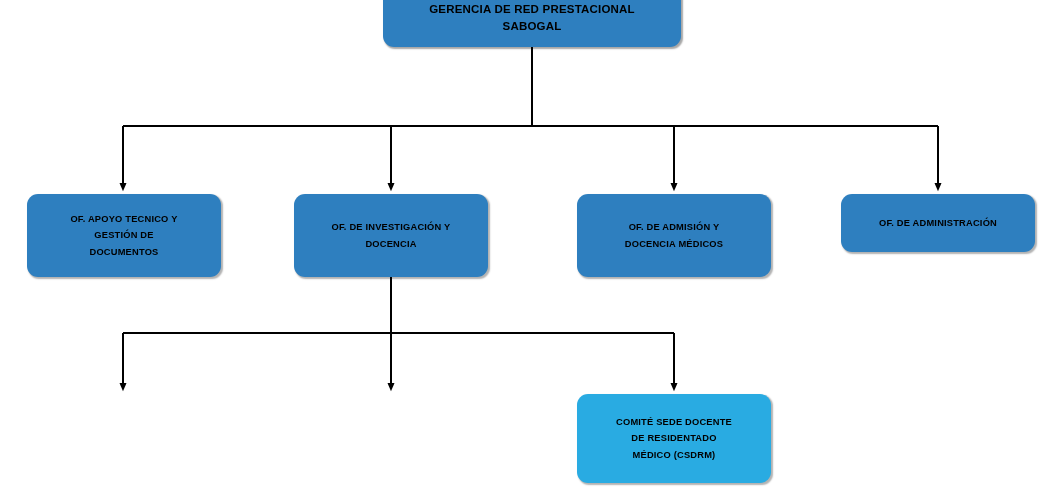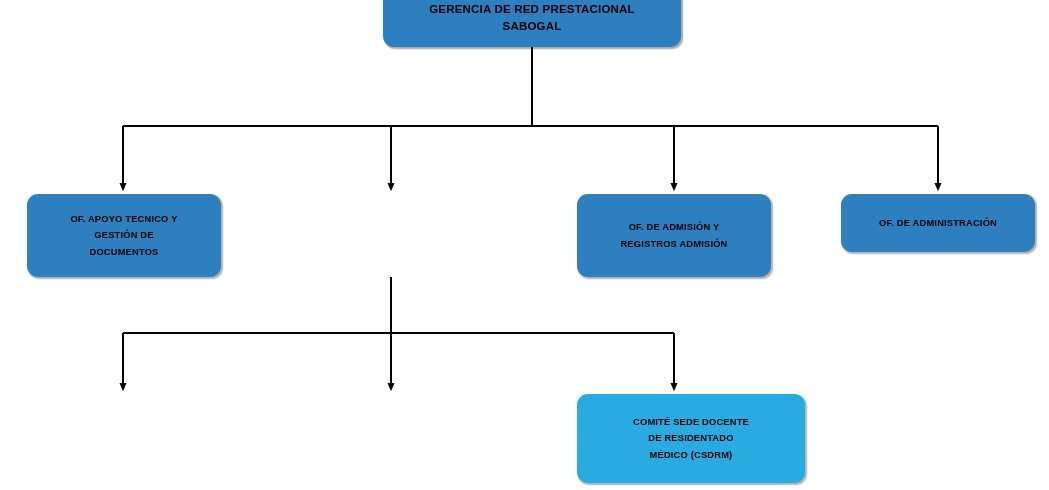--- a/index.html
+++ b/index.html
@@ -94,31 +94,35 @@
     <span class="node-label">GERENCIA DE RED PRESTACIONAL
 SABOGAL</span>
   </div>
 
   <div class="node node-l2" style="left:27px; top:194px; width:194px; height:83px;">
     <span class="node-label">OF. APOYO TECNICO Y
 GESTIÓN DE
 DOCUMENTOS</span>
   </div>
 
+  <div class="node node-l2" style="left:294px; top:194px; width:194px; height:83px;">
+    <span class="node-label">OF. DE INVESTIGACIÓN Y
+DOCENCIA</span>
+  </div>
 
   <div class="node node-l2" style="left:577px; top:194px; width:194px; height:83px;">
     <span class="node-label">OF. DE ADMISIÓN Y
-REGISTROS ADMISIÓN</span>
+DOCENCIA MÉDICOS</span>
   </div>
 
   <div class="node node-l2" style="left:841px; top:194px; width:194px; height:58px;">
     <span class="node-label">OF. DE ADMINISTRACIÓN</span>
   </div>
 
 
 
-  <div class="node node-l3" style="left:577px; top:394px; width:228px; height:89px;">
+  <div class="node node-l3" style="left:577px; top:394px; width:194px; height:89px;">
     <span class="node-label">COMITÉ SEDE DOCENTE
 DE RESIDENTADO
 MÉDICO (CSDRM)</span>
   </div>
 
 </div>
 
 </body></html>

